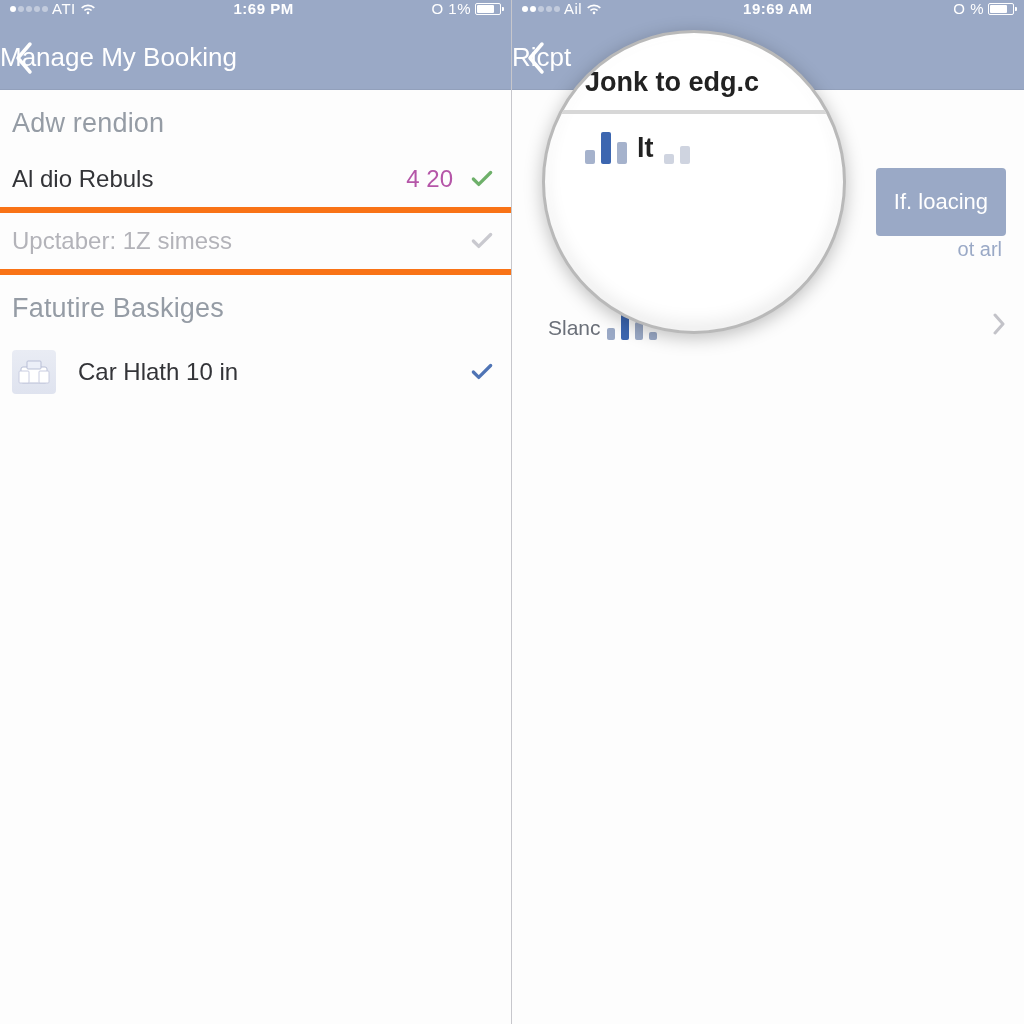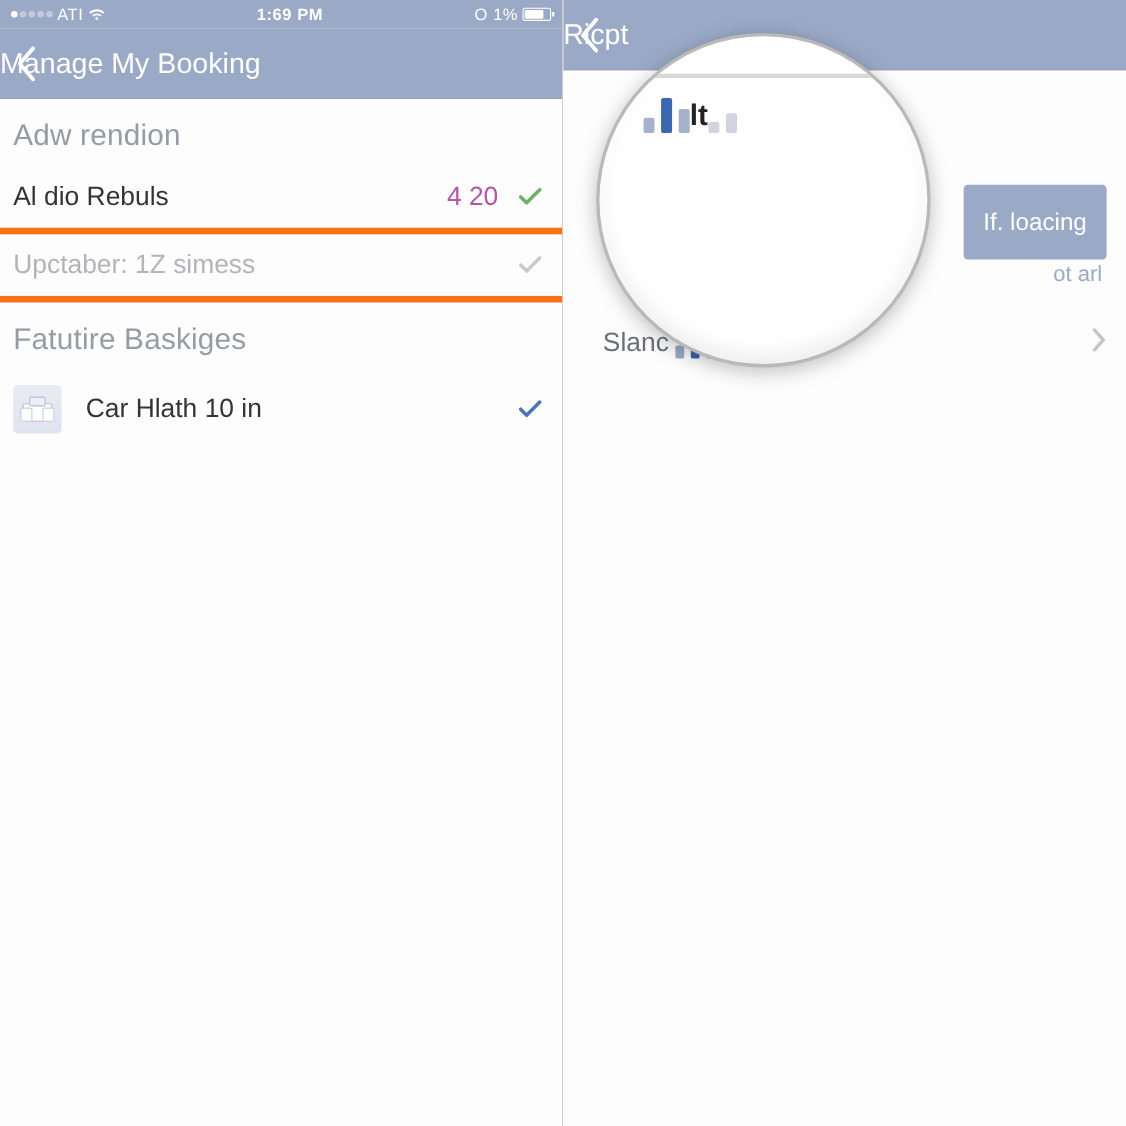--- a/index.html
+++ b/index.html
@@ -4,21 +4,21 @@
 <style>
   * { box-sizing: border-box; margin: 0; padding: 0; }
   html, body { width: 1024px; height: 1024px; font-family: -apple-system, "Helvetica Neue", Arial, sans-serif; background: #fff; }
   .frame-wrap { display: flex; width: 1024px; height: 1024px; }
   .phone { width: 512px; height: 1024px; background: #fdfdfd; position: relative; overflow: hidden; }
   .phone.left { border-right: 1px solid #c7c7cc; }
   .phone.right {}
 
   .status-bar {
     height: 26px; background: #9aa9c6; color: #fff; display: flex;
-    align-items: center; justify-content: space-between; font-size: 15px;
+    align-items: flex-start; justify-content: space-between; font-size: 15px;
     padding: 0 10px; letter-spacing: 0.5px;
   }
   .status-left, .status-right { display: flex; align-items: center; gap: 4px; }
   .status-center { font-weight: 600; }
   .dots { display: inline-flex; gap: 2px; }
   .dots i {
     width: 6px; height: 6px; border-radius: 50%; background: rgba(255,255,255,.4); display:inline-block;
   }
   .dots i.on { background: #fff; }
   .wifi-icon { width: 16px; height: 12px; position: relative; }
@@ -65,43 +65,43 @@
   
   .r-button {
     position:absolute; right:18px; top:168px; background:#9aa9c6; color:#fff;
     font-size:22px; padding:21px 18px; border-radius:4px;
   }
   .r-link {
     position:absolute; right:22px; top:238px; color:#9aa9c6; font-size:20px; font-weight:400;
   }
   .r-row {
     position:absolute; left:0; right:0; top:284px; height:56px;
-    display:flex; align-items:center; padding-left:36px; padding-right:18px;
-    color:#6b7079; font-size:24px;
+    display:flex; align-items:flex-end; padding-left:36px; padding-right:18px;
+    color:#6b7079; font-size:21px;
   }
   .r-row .chev { margin-left:auto; }
   .r-mini-chart { display:inline-flex; align-items:flex-end; gap:6px; margin-left:6px; height:28px; }
   .r-mini-chart i { width:8px; border-radius:2px; display:inline-block; }
 
   
   .magnifier {
     position:absolute; left:30px; top:30px; width:304px; height:304px; border-radius:50%;
     background:#fff; border: 3px solid #b9b9b9; box-shadow: 0 4px 18px rgba(0,0,0,.25),
       inset 0 6px 14px rgba(255,255,255,.9), inset 0 -8px 18px rgba(0,0,0,.08);
     overflow:hidden;
   }
   .mag-inner {
     position:absolute; left:0; top:0; right:0; bottom:0; padding: 22px 28px 0 40px;
     font-size: 27px; color:#222;
   }
   .mag-line1 { font-weight:600; margin-top:12px; }
   .mag-sep { height:2px; background:#d7d7d7; margin:12px -28px 0 -40px; }
   .mag-body { background:#ececec; margin:0 -28px 0 -40px; padding:14px 28px 18px 40px; line-height:1.35; }
   .mag-sep2 { height:2px; background:#d7d7d7; margin:0 -28px 0 -40px; }
-  .mag-line3 { font-weight:600; margin-top:16px; display:flex; align-items:flex-end; }
+  .mag-line3 { font-weight:600; margin-top:16px; display:flex; align-items:flex-end; gap:10px; }
   .mag-line3 .mchart { display:inline-flex; align-items:flex-end; gap:6px; height:34px; }
   .mag-line3 .mchart i { width:10px; border-radius:2px; display:inline-block; }
 </style>
 </head>
 <body>
 
 <div class="frame-wrap">
 
   <div class="phone left">
     <div class="status-bar">
@@ -173,20 +173,44 @@
       <div class="txt">Car Hlath 10 in</div>
       <div class="tick">
         <svg width="26" height="26" viewBox="0 0 24 24">
             <path d="M4 12l5 5L20 6" stroke="#4f74b5" stroke-width="3" fill="none" stroke-linecap="round" stroke-linejoin="round"></path>
           </svg>
       </div>
     </div>
   </div>
 
   <div class="phone right">
+    <div class="status-bar">
+      <div class="status-left">
+        <span class="dots">
+          <i class="on"></i>
+            <i class="on"></i>
+            <i></i>
+            <i></i>
+            <i></i>
+        </span>
+        <span>Ail</span>
+        <span class="wifi-icon">
+          <svg viewBox="0 0 16 12" width="16" height="12">
+              <path fill="#fff" d="M8 11.2a1.3 1.3 0 100-2.6 1.3 1.3 0 000 2.6zM3.8 6.9a6 6 0 018.4 0l-1.2 1.2a4.3 4.3 0 00-6 0L3.8 6.9zM1.1 4.3a9.8 9.8 0 0113.8 0l-1.2 1.2a8.1 8.1 0 00-11.4 0L1.1 4.3z"></path>
+            </svg>
+        </span>
+      </div>
+      <div class="status-center">19:69 AM</div>
+      <div class="status-right">
+        <span>O %</span>
+        <span class="batt">
+            <span class="fill"></span>
+          </span>
+      </div>
+    </div>
 
     <div class="nav">
       <div class="back">
         <svg width="22" height="34" viewBox="0 0 22 34">
             <path d="M17 3 L5 17 L17 31" stroke="#fff" stroke-width="3.5" fill="none" stroke-linecap="round" stroke-linejoin="round"></path>
           </svg>
       </div>
       <div class="title">Ricpt</div>
     </div>
 
@@ -203,20 +227,21 @@
       </span>
       <span class="chev">
         <svg width="14" height="22" viewBox="0 0 14 22">
             <path d="M3 2l8 9-8 9" stroke="#c3c3c9" stroke-width="3" fill="none" stroke-linecap="round" stroke-linejoin="round"></path>
           </svg>
       </span>
     </div>
 
     <div class="magnifier">
       <div class="mag-inner">
+        <div class="mag-line1">Jonk to edg.c</div>
         <div class="mag-sep"></div>
         <div class="mag-sep2"></div>
         <div class="mag-line3">
           <span class="mchart">
             <i style="height:14px;background:#a5b2cc"></i>
             <i style="height:32px;background:#3c66b0"></i>
             <i style="height:22px;background:#a5b2cc"></i>
           </span>
           <span>lt</span>
           <span class="mchart">

